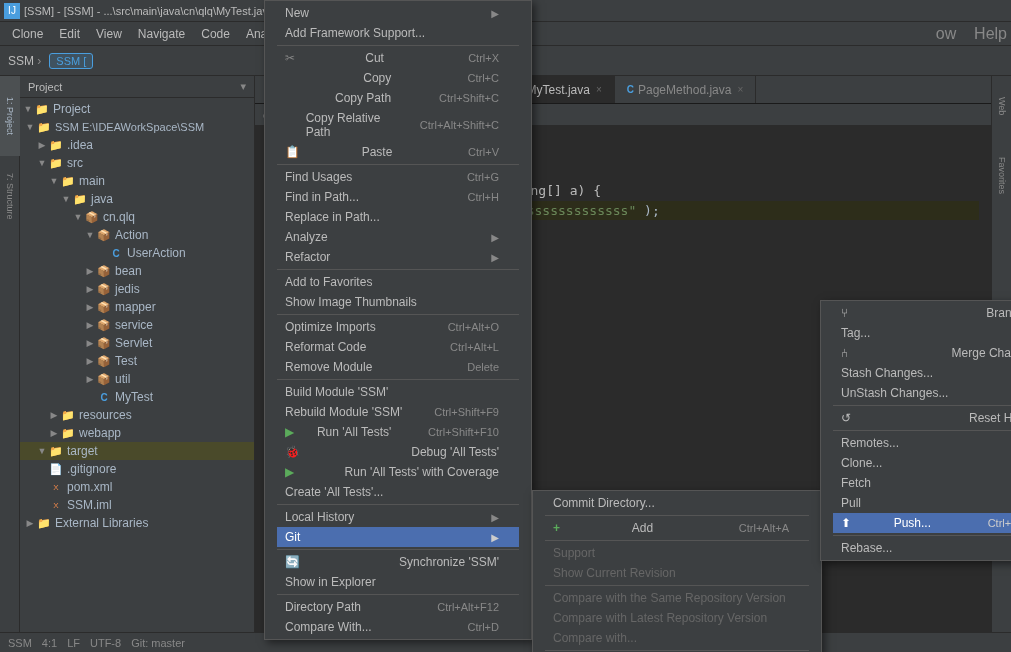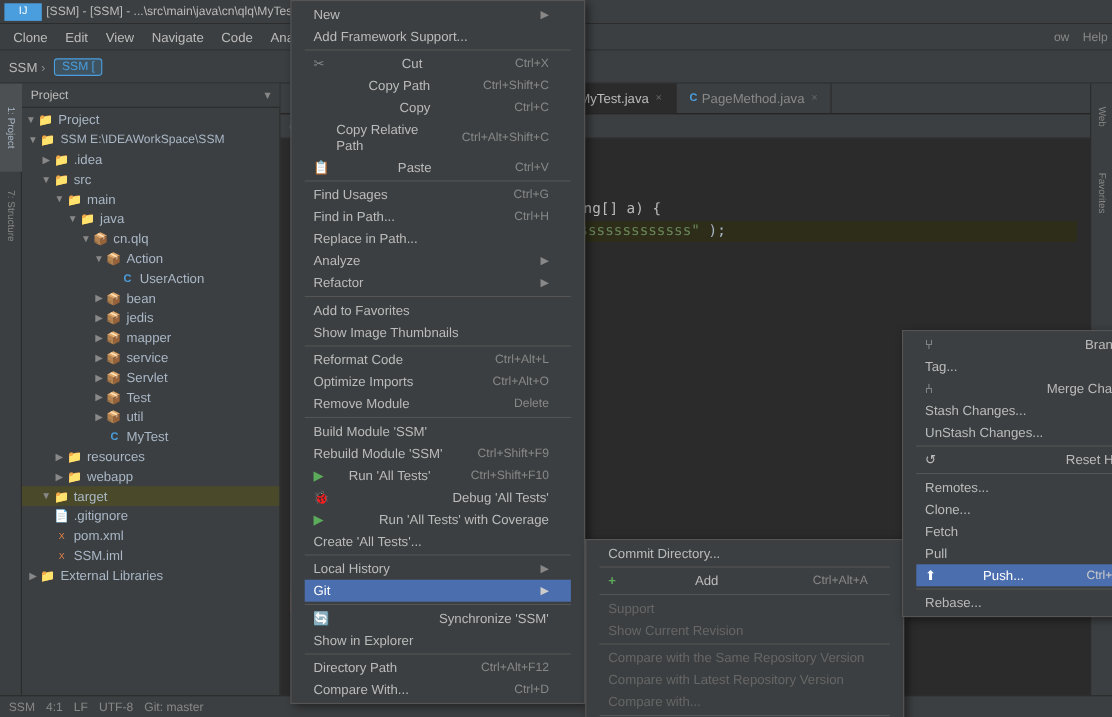--- a/index.html
+++ b/index.html
@@ -1,20 +1,20 @@
 <!DOCTYPE html>
 <html><head>
   <meta charset="utf-8">
   <style>
     * { margin: 0; padding: 0; box-sizing: border-box; }
     body { font-family: 'Segoe UI', Arial, sans-serif; font-size: 12px; background: #3c3f41; color: #a9b7c6; overflow: hidden; width: 1011px; height: 652px; position: relative; }
 
     
     .title-bar { background: #3c3f41; height: 22px; display: flex; align-items: center; padding: 0 4px; border-bottom: 1px solid #2b2b2b; }
-    .title-bar-icon { width: 34px; height: 16px; background: #4a9ede; margin-right: 4px; font-size: 10px; display: flex; align-items: center; justify-content: center; color: white; }
+    .title-bar-icon { width: 16px; height: 16px; background: #4a9ede; margin-right: 4px; font-size: 10px; display: flex; align-items: center; justify-content: center; color: white; }
     .title-bar-text { font-size: 11px; color: #bbbbbb; flex: 1; }
 
     
     .menu-bar { background: #3c3f41; height: 24px; display: flex; align-items: center; padding: 0 4px; border-bottom: 1px solid #2b2b2b; }
     .menu-item { padding: 2px 8px; font-size: 12px; color: #bbbbbb; cursor: pointer; }
 
     
     .toolbar { background: #3c3f41; height: 30px; display: flex; align-items: center; padding: 0 8px; border-bottom: 1px solid #2b2b2b; }
 
     
@@ -84,21 +84,21 @@
 </div>
 
 <div class="menu-bar">
   <span class="menu-item">Clone</span>
   <span class="menu-item">Edit</span>
   <span class="menu-item">View</span>
   <span class="menu-item">Navigate</span>
   <span class="menu-item">Code</span>
   <span class="menu-item">Analyz</span>
   <span style="flex:1;"></span>
-  <span style="color:#888;font-size:11px;">ow &nbsp;&nbsp; Help</span>
+  <span style="color:#888;font-size:16px;">ow &nbsp;&nbsp; Help</span>
 </div>
 
 <div class="toolbar">
   <span style="color:#bbbbbb;font-size:12px;">
     <span>SSM</span> <span style="color:#888;">›</span>
   </span>
   <span class="ssm-badge">SSM [</span>
 </div>
 
 <div class="main-layout">
@@ -323,27 +323,27 @@
     <span>Add Framework Support...</span>
   </div>
   <div class="ctx-separator"></div>
   <div class="ctx-item">
     <span style="margin-right:6px;color:#888;">✂</span>
     <span>Cut</span>
     <span class="shortcut">Ctrl+X</span>
   </div>
   <div class="ctx-item">
     <span style="margin-right:6px;width:16px;"> </span>
+    <span>Copy</span>
+    <span class="shortcut">Ctrl+C</span>
+  </div>
+  <div class="ctx-item">
+    <span style="margin-right:6px;width:16px;"> </span>
     <span>Copy Path</span>
     <span class="shortcut">Ctrl+Shift+C</span>
-  </div>
-  <div class="ctx-item">
-    <span style="margin-right:6px;width:16px;"> </span>
-    <span>Copy</span>
-    <span class="shortcut">Ctrl+C</span>
   </div>
   <div class="ctx-item">
     <span style="margin-right:6px;width:16px;"> </span>
     <span>Copy Relative Path</span>
     <span class="shortcut">Ctrl+Alt+Shift+C</span>
   </div>
   <div class="ctx-item">
     <span style="margin-right:6px;color:#888;">📋</span>
     <span>Paste</span>
     <span class="shortcut">Ctrl+V</span>
@@ -370,26 +370,26 @@
   </div>
   <div class="ctx-separator"></div>
   <div class="ctx-item">
     <span>Add to Favorites</span>
   </div>
   <div class="ctx-item">
     <span>Show Image Thumbnails</span>
   </div>
   <div class="ctx-separator"></div>
   <div class="ctx-item">
+    <span>Optimize Imports</span>
+    <span class="shortcut">Ctrl+Alt+O</span>
+  </div>
+  <div class="ctx-item">
     <span>Reformat Code</span>
     <span class="shortcut">Ctrl+Alt+L</span>
-  </div>
-  <div class="ctx-item">
-    <span>Optimize Imports</span>
-    <span class="shortcut">Ctrl+Alt+O</span>
   </div>
   <div class="ctx-item">
     <span>Remove Module</span>
     <span class="shortcut">Delete</span>
   </div>
   <div class="ctx-separator"></div>
   <div class="ctx-item">
     <span>Build Module 'SSM'</span>
   </div>
   <div class="ctx-item">

